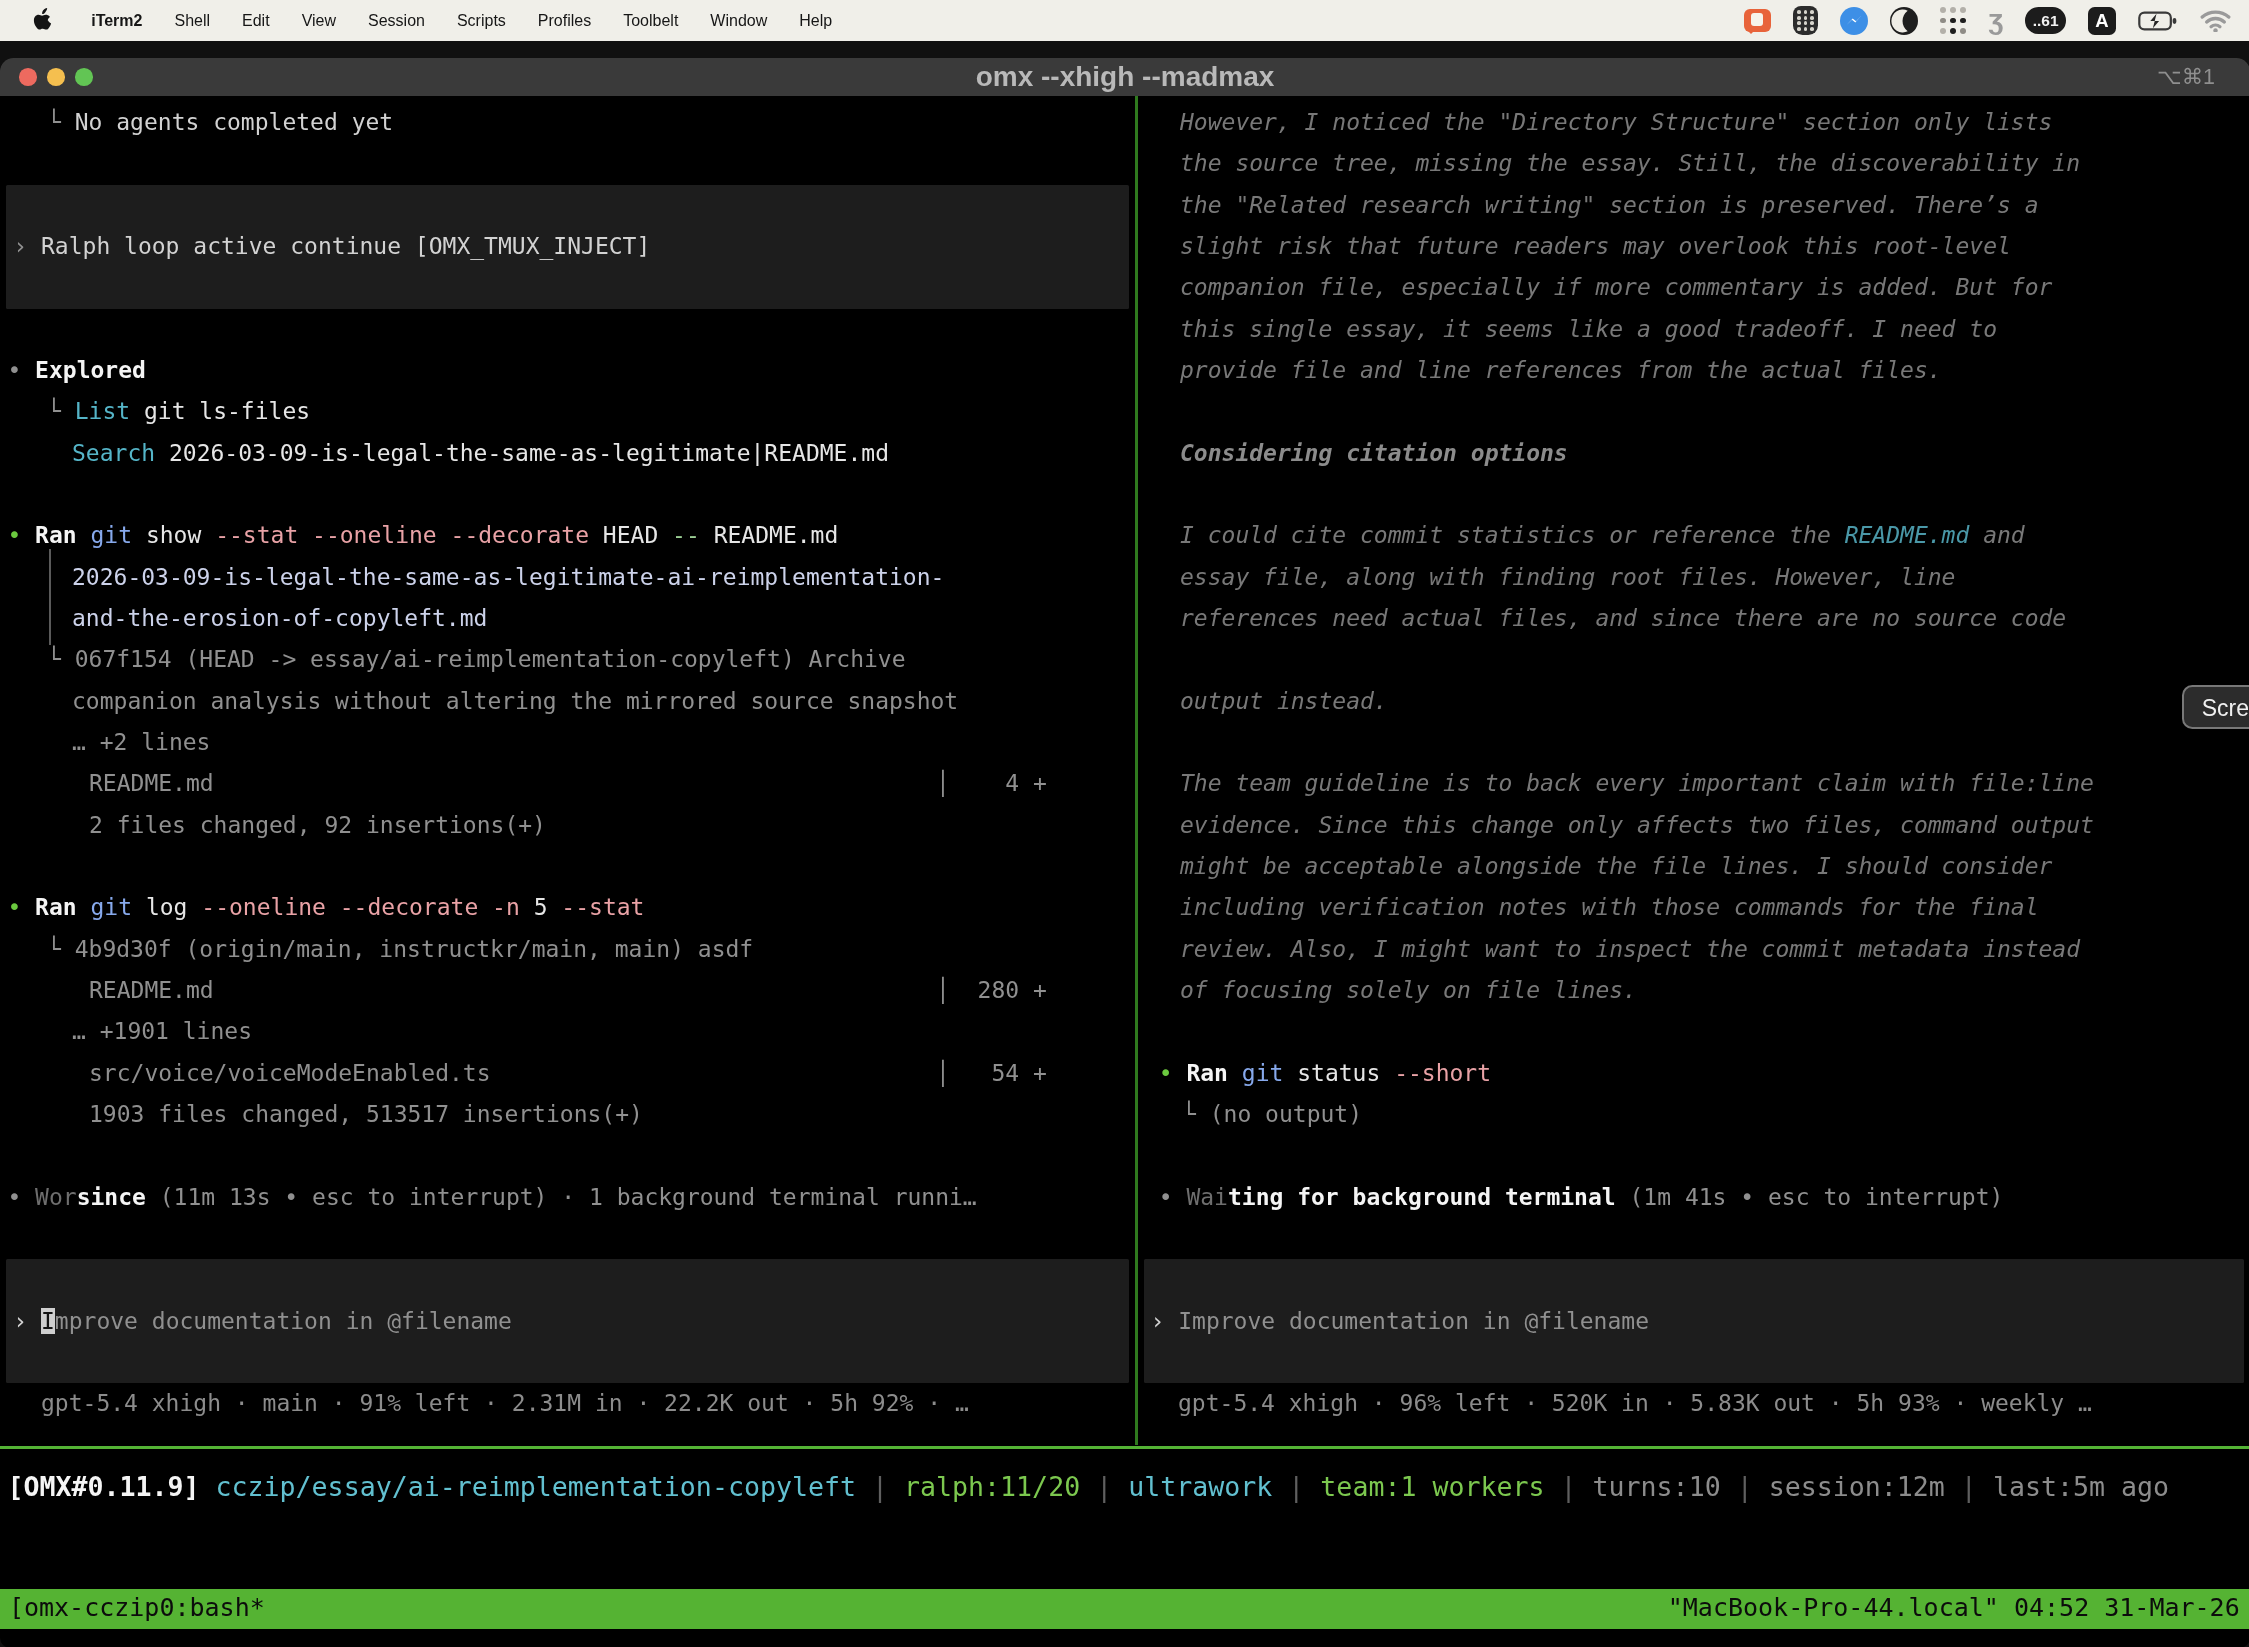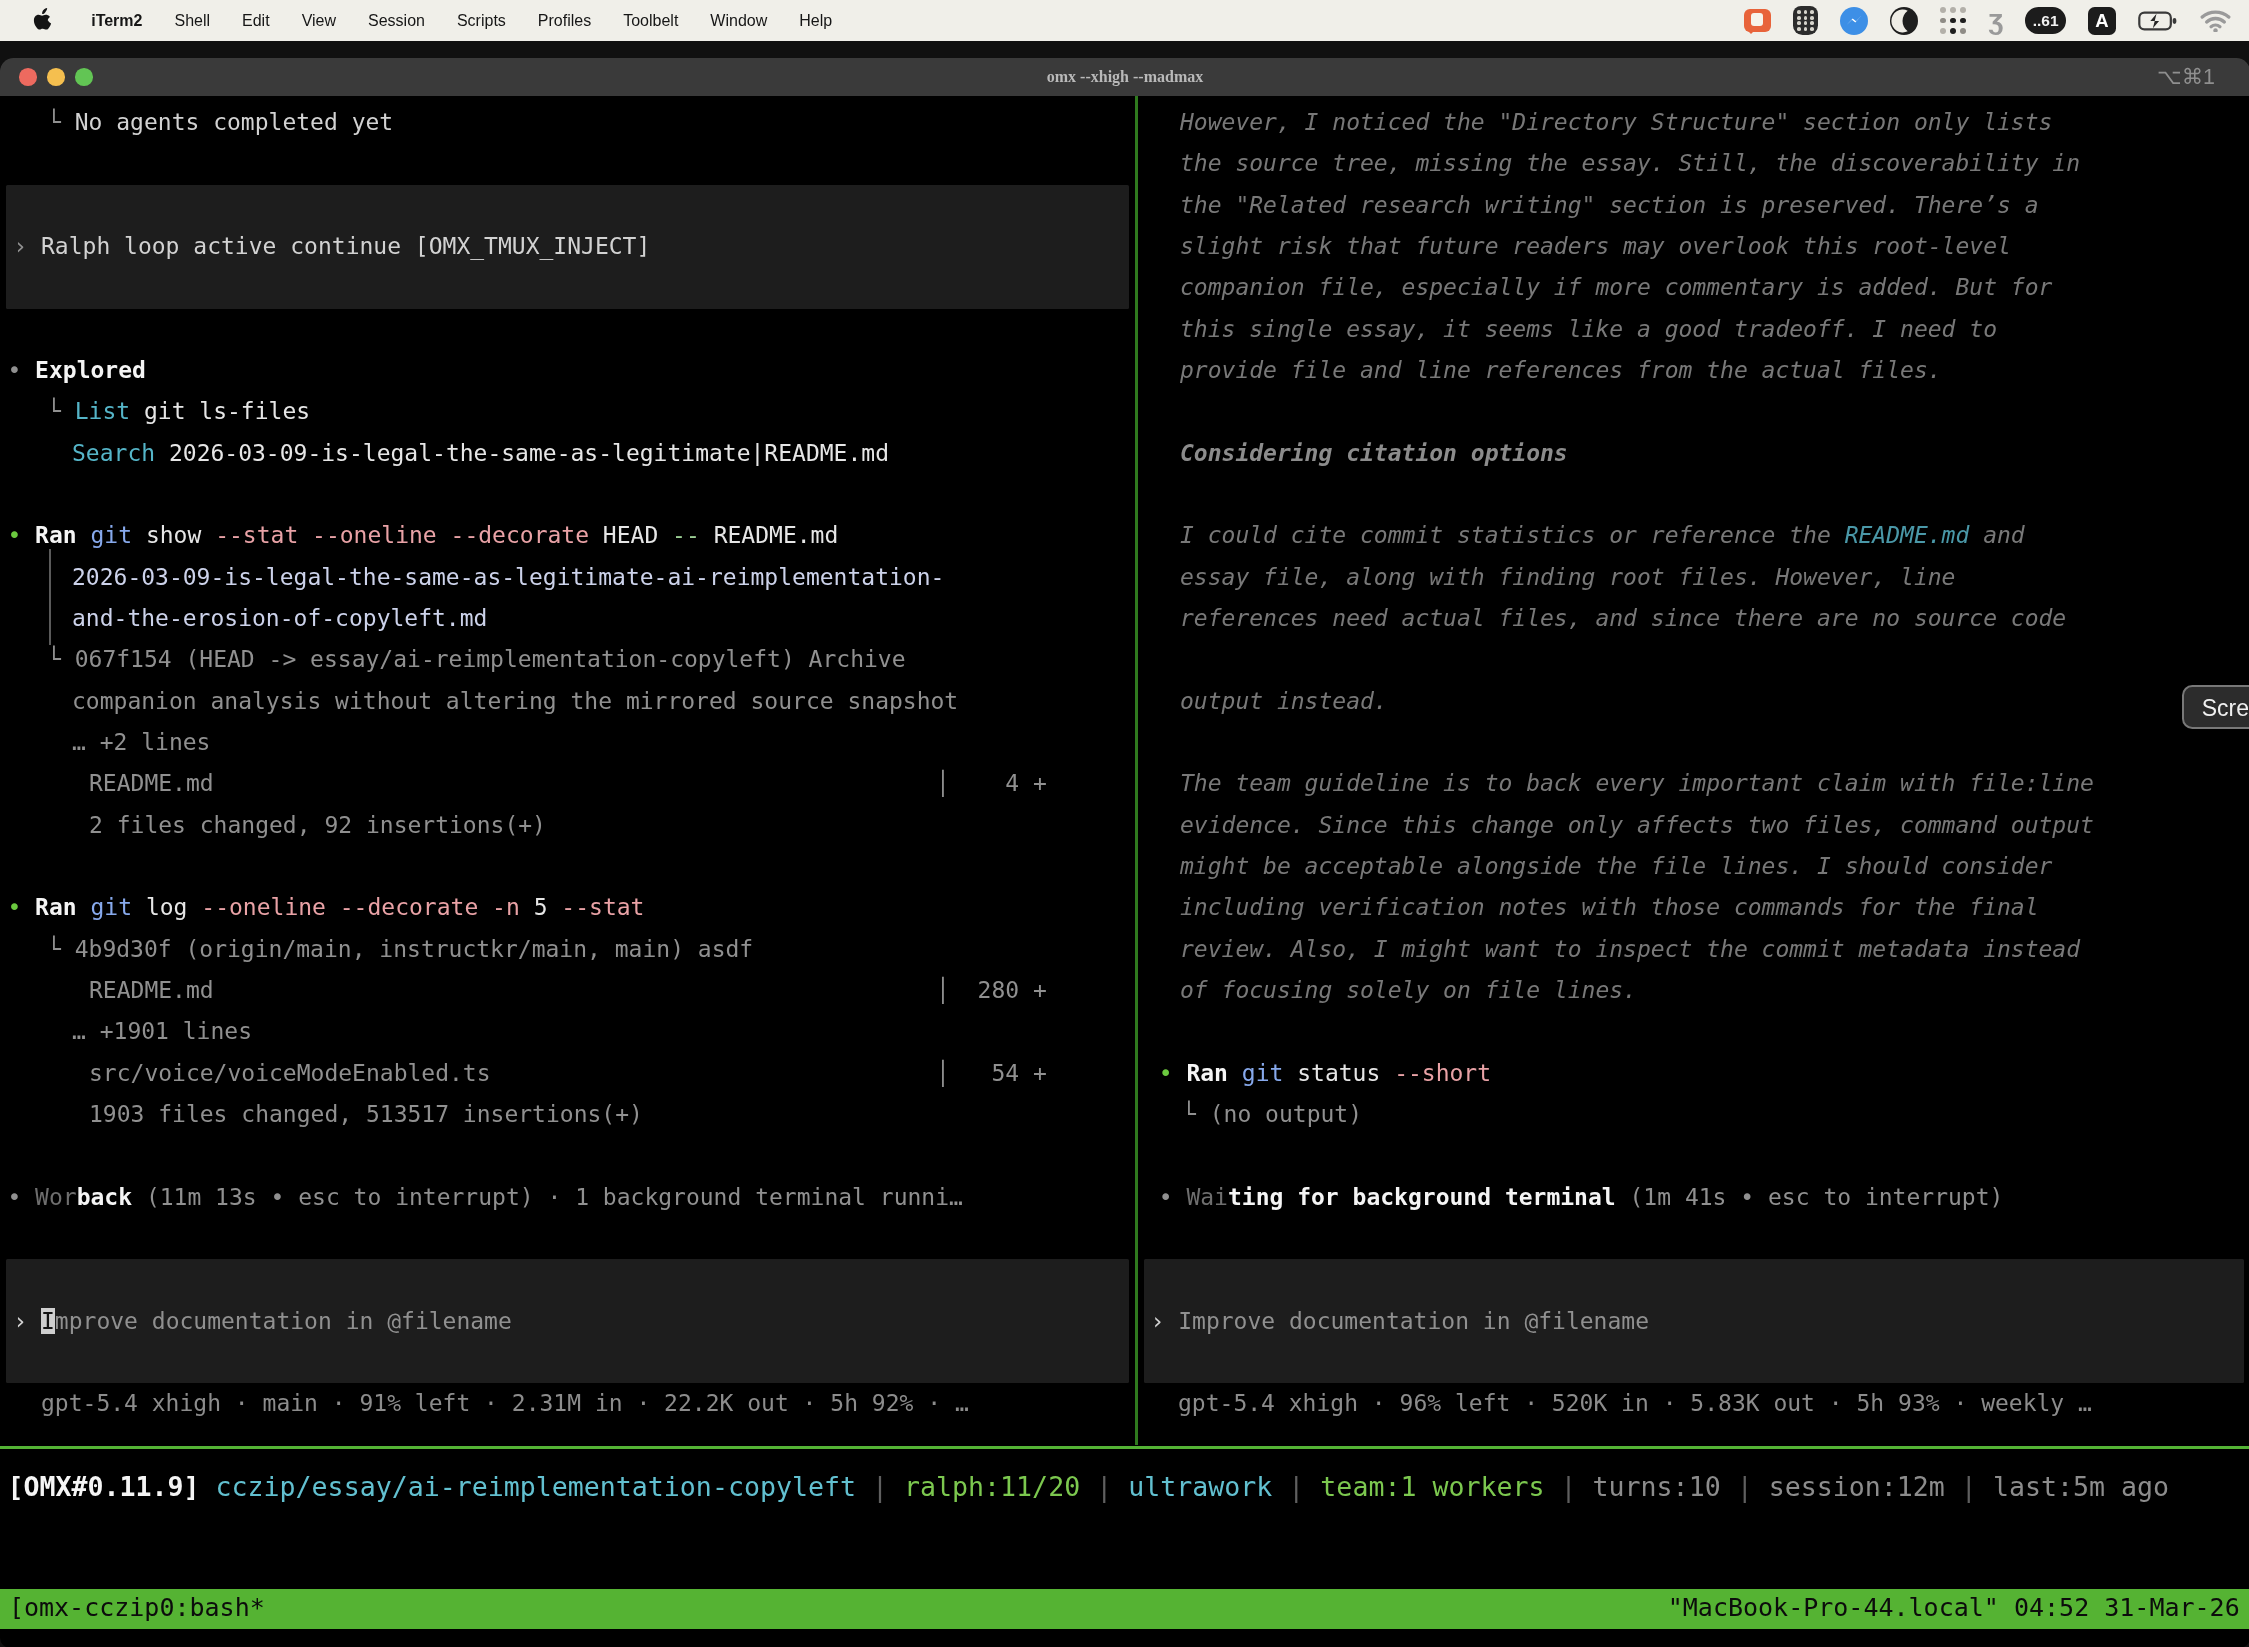--- a/index.html
+++ b/index.html
@@ -32,21 +32,21 @@
 
   
   .window{position:absolute;left:0;top:58px;width:2250px;height:1590px;background:#000;
           border-radius:13.3px 13.3px 10.3px 10.3px;overflow:hidden;}
   .titlebar{position:absolute;left:0;top:0;width:100%;height:38px;background:#3a3a3a;}
   .tl{position:absolute;top:10.3px;width:17.7px;height:17.7px;border-radius:50%;}
   .tl.red{left:19px;background:#ed6a5f;}
   .tl.yellow{left:47px;background:#f5bf4f;}
   .tl.green{left:75px;background:#62c554;}
   .wtitle{position:absolute;left:0;right:0;top:0;height:38px;line-height:38px;text-align:center;
-          color:#b9b9b9;font-size:16px;font-weight:bold;font-family:Liberation Serif, serif;}
+          color:#b9b9b9;font-size:28px;font-weight:bold;}
   .wshort{position:absolute;right:35px;top:0;height:38px;line-height:38px;color:#8f8f8f;font-size:21.4px;}
 
   
   .term{position:absolute;left:0;top:38px;width:2250px;height:1349px;background:#000;
         font-family:"DejaVu Sans Mono",monospace;font-size:23px;}
   .pane{position:absolute;top:0;bottom:0;}
   .pane-left{left:0;width:1135px;}
   .pane-right{left:1138px;width:1112px;}
   .vdivider{position:absolute;left:1135px;top:0;bottom:0;width:3px;background:#2f7a1e;}
   .tline{position:absolute;height:41px;line-height:41px;white-space:pre;}
@@ -188,21 +188,21 @@
         <div class="tline" style="top: 585px; left: 72px;"><span class="c-g">companion analysis without altering the mirrored source snapshot</span></div>
         <div class="tline" style="top: 626px; left: 72px;"><span class="c-g">… +2 lines</span></div>
         <div class="tline" style="top: 667px; left: 89px;"><span class="c-g">README.md</span><span class="c-g" style="position: absolute; left: 847px;">│    4 +</span></div>
         <div class="tline" style="top: 709px; left: 89px;"><span class="c-g">2 files changed, 92 insertions(+)</span></div>
         <div class="tline" style="top: 791px; left: 7.4px;"><span class="c-gnb">• </span><span class="c-wb">Ran</span><span class="c-w"> </span><span class="c-bl">git</span><span class="c-w"> log </span><span class="c-pk">--oneline --decorate -n</span><span class="c-w"> 5 </span><span class="c-pk">--stat</span></div>
         <div class="tline" style="top: 833px; left: 47px;"><span class="c-g">└ </span><span class="c-g">4b9d30f (origin/main, instructkr/main, main) asdf</span></div>
         <div class="tline" style="top: 874px; left: 89px;"><span class="c-g">README.md</span><span class="c-g" style="position: absolute; left: 847px;">│  280 +</span></div>
         <div class="tline" style="top: 915px; left: 72px;"><span class="c-g">… +1901 lines</span></div>
         <div class="tline" style="top: 957px; left: 89px;"><span class="c-g">src/voice/voiceModeEnabled.ts</span><span class="c-g" style="position: absolute; left: 847px;">│   54 +</span></div>
         <div class="tline" style="top: 998px; left: 89px;"><span class="c-g">1903 files changed, 513517 insertions(+)</span></div>
-        <div class="tline" style="top: 1081px; left: 7.4px;"><span class="c-g">• </span><span class="c-dim">Wor</span><span class="c-wb">back</span><span class="c-g"> (11m 13s • esc to interrupt) · 1 background terminal runni…</span></div>
+        <div class="tline" style="top: 1081px; left: 7.4px;"><span class="c-g">• </span><span class="c-dim">Wor</span><span class="c-wb">since</span><span class="c-g"> (11m 13s • esc to interrupt) · 1 background terminal runni…</span></div>
         <div class="tline" style="top: 1205px; left: 13.3px;"><span class="c-w2">› </span><span class="c-cur">I</span><span class="c-g">mprove documentation in @filename</span></div>
         <div class="tline" style="top: 1287px; left: 41px;"><span class="c-st">gpt-5.4 xhigh · main · 91% left · 2.31M in · 22.2K out · 5h 92% · …</span></div>
       </div>
     <div class="vdivider"></div>
     <div class="pane pane-right" id="pane-right">
         <div class="tbox" style="top: 1163px; height: 124px;"></div>
         <div class="tline" style="top: 5.9px; left: 42px;"><span class="c-it">However, I noticed the "Directory Structure" section only lists</span></div>
         <div class="tline" style="top: 47px; left: 42px;"><span class="c-it">the source tree, missing the essay. Still, the discoverability in</span></div>
         <div class="tline" style="top: 89px; left: 42px;"><span class="c-it">the "Related research writing" section is preserved. There’s a</span></div>
         <div class="tline" style="top: 130px; left: 42px;"><span class="c-it">slight risk that future readers may overlook this root-level</span></div>

